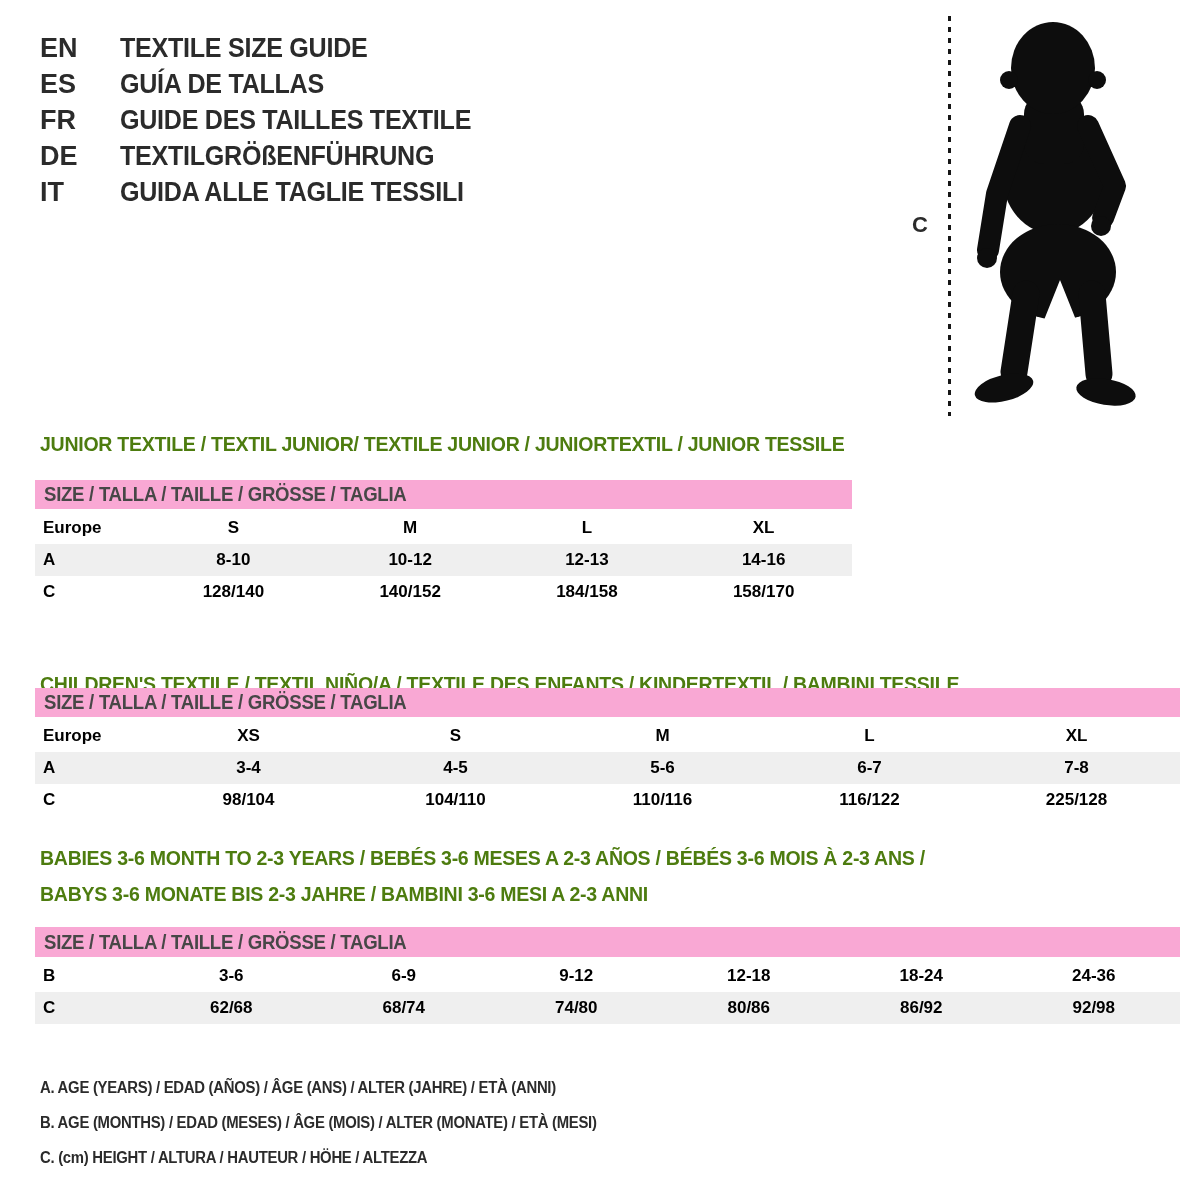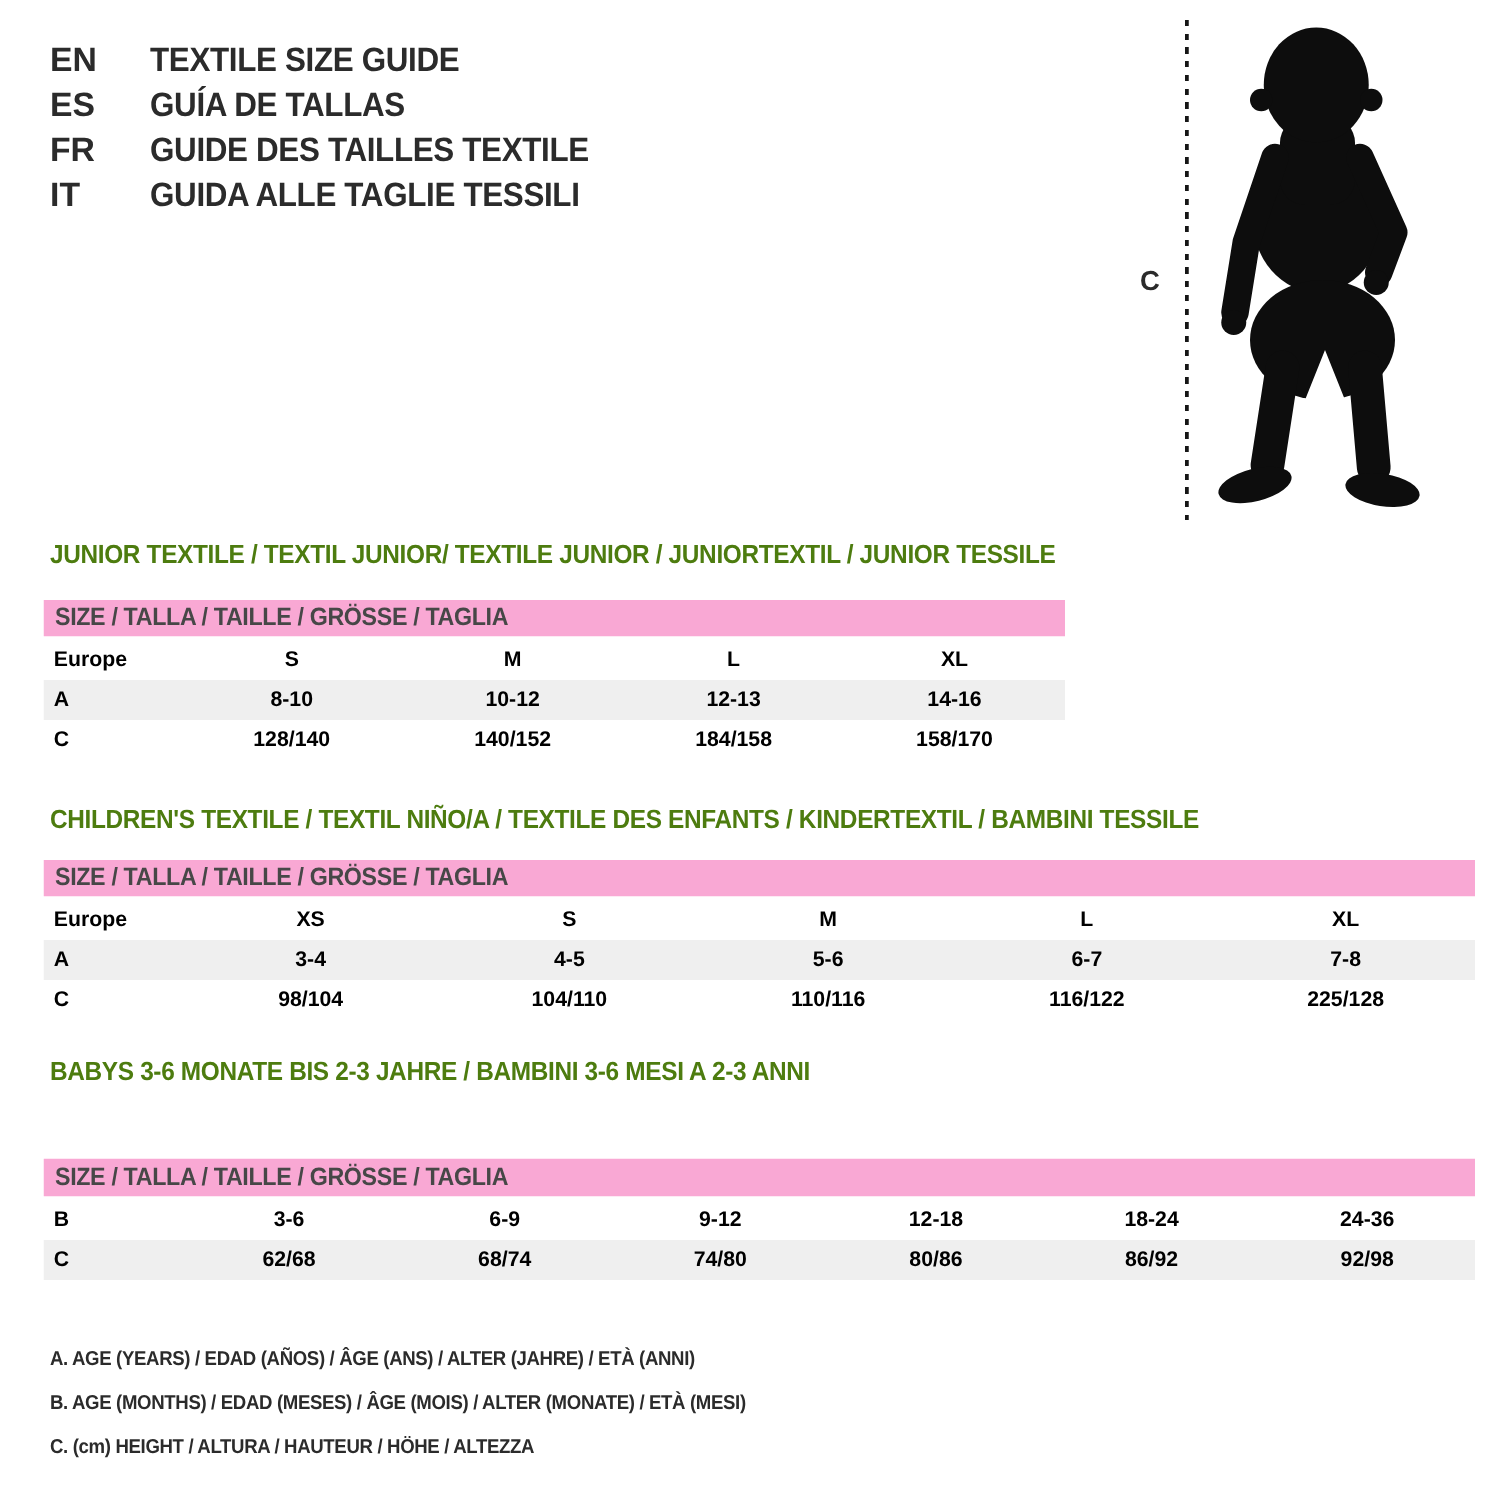--- a/index.html
+++ b/index.html
@@ -54,20 +54,24 @@
     <span class="lang-code">EN</span>
     <span class="cond">TEXTILE SIZE GUIDE</span>
   </div>
   <div class="lang-row">
     <span class="lang-code">ES</span>
     <span class="cond">GUÍA DE TALLAS</span>
   </div>
   <div class="lang-row">
     <span class="lang-code">FR</span>
     <span class="cond">GUIDE DES TAILLES TEXTILE</span>
+  </div>
+  <div class="lang-row">
+    <span class="lang-code">DE</span>
+    <span class="cond">TEXTILGRÖßENFÜHRUNG</span>
   </div>
   <div class="lang-row">
     <span class="lang-code">IT</span>
     <span class="cond">GUIDA ALLE TAGLIE TESSILI</span>
   </div>
 </div>
 
 <div class="abs dash-line"></div>
 <div class="abs measure-c">C</div>
 <svg class="abs figure" viewBox="0 0 178 404" aria-hidden="true">
@@ -113,21 +117,21 @@
     </div>
     <div class="trow">
       <div class="tlabel">C</div>
       <div class="tcell">128/140</div>
       <div class="tcell">140/152</div>
       <div class="tcell">184/158</div>
       <div class="tcell">158/170</div>
     </div>
   </div>
 
-<div class="abs heading" style="left:40px;top:644px;">
+<div class="abs heading" style="left:40px;top:672px;">
   <span class="cond">CHILDREN'S TEXTILE / TEXTIL NIÑO/A / TEXTILE DES ENFANTS / KINDERTEXTIL / BAMBINI TESSILE</span>
 </div>
 <div class="abs size-bar" style="left:35px;top:688px;width:1145px;height:29px;">
   <span class="cond">SIZE / TALLA / TAILLE / GRÖSSE / TAGLIA</span>
 </div>
 <div class="abs tbl" style="left:35px;top:720px;width:1145px;">
     <div class="trow">
       <div class="tlabel">Europe</div>
       <div class="tcell">XS</div>
       <div class="tcell">S</div>
@@ -147,20 +151,21 @@
       <div class="tlabel">C</div>
       <div class="tcell">98/104</div>
       <div class="tcell">104/110</div>
       <div class="tcell">110/116</div>
       <div class="tcell">116/122</div>
       <div class="tcell">225/128</div>
     </div>
   </div>
 
 <div class="abs heading heading2" style="left:40px;top:840px;">
+  <div><span class="cond">BABIES 3-6 MONTH TO 2-3 YEARS / BEBÉS 3-6 MESES A 2-3 AÑOS / BÉBÉS 3-6 MOIS À 2-3 ANS /</span></div>
   <div><span class="cond">BABYS 3-6 MONATE BIS 2-3 JAHRE / BAMBINI 3-6 MESI A 2-3 ANNI</span></div>
 </div>
 <div class="abs size-bar" style="left:35px;top:927px;width:1145px;height:30px;">
   <span class="cond">SIZE / TALLA / TAILLE / GRÖSSE / TAGLIA</span>
 </div>
 <div class="abs tbl" style="left:35px;top:960px;width:1145px;">
     <div class="trow">
       <div class="tlabel">B</div>
       <div class="tcell">3-6</div>
       <div class="tcell">6-9</div>

